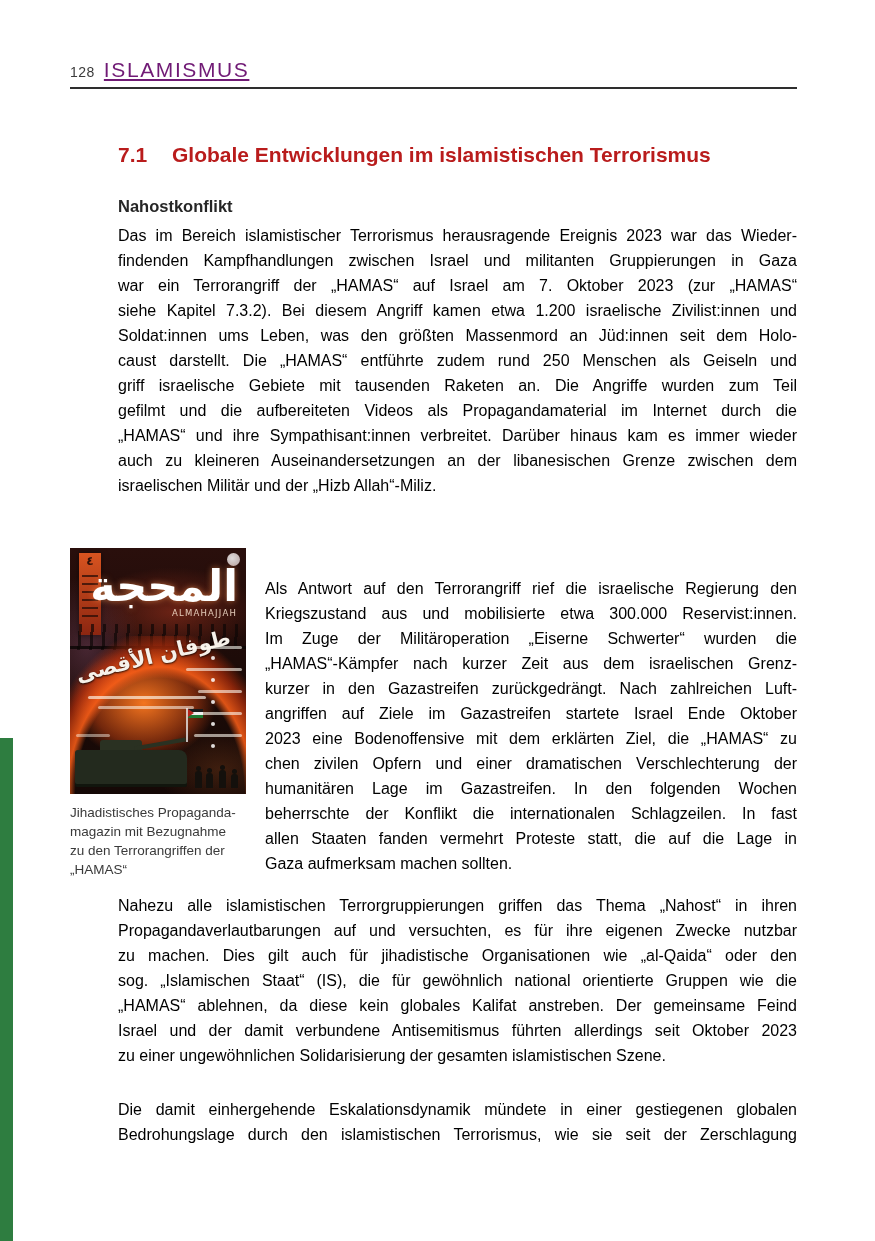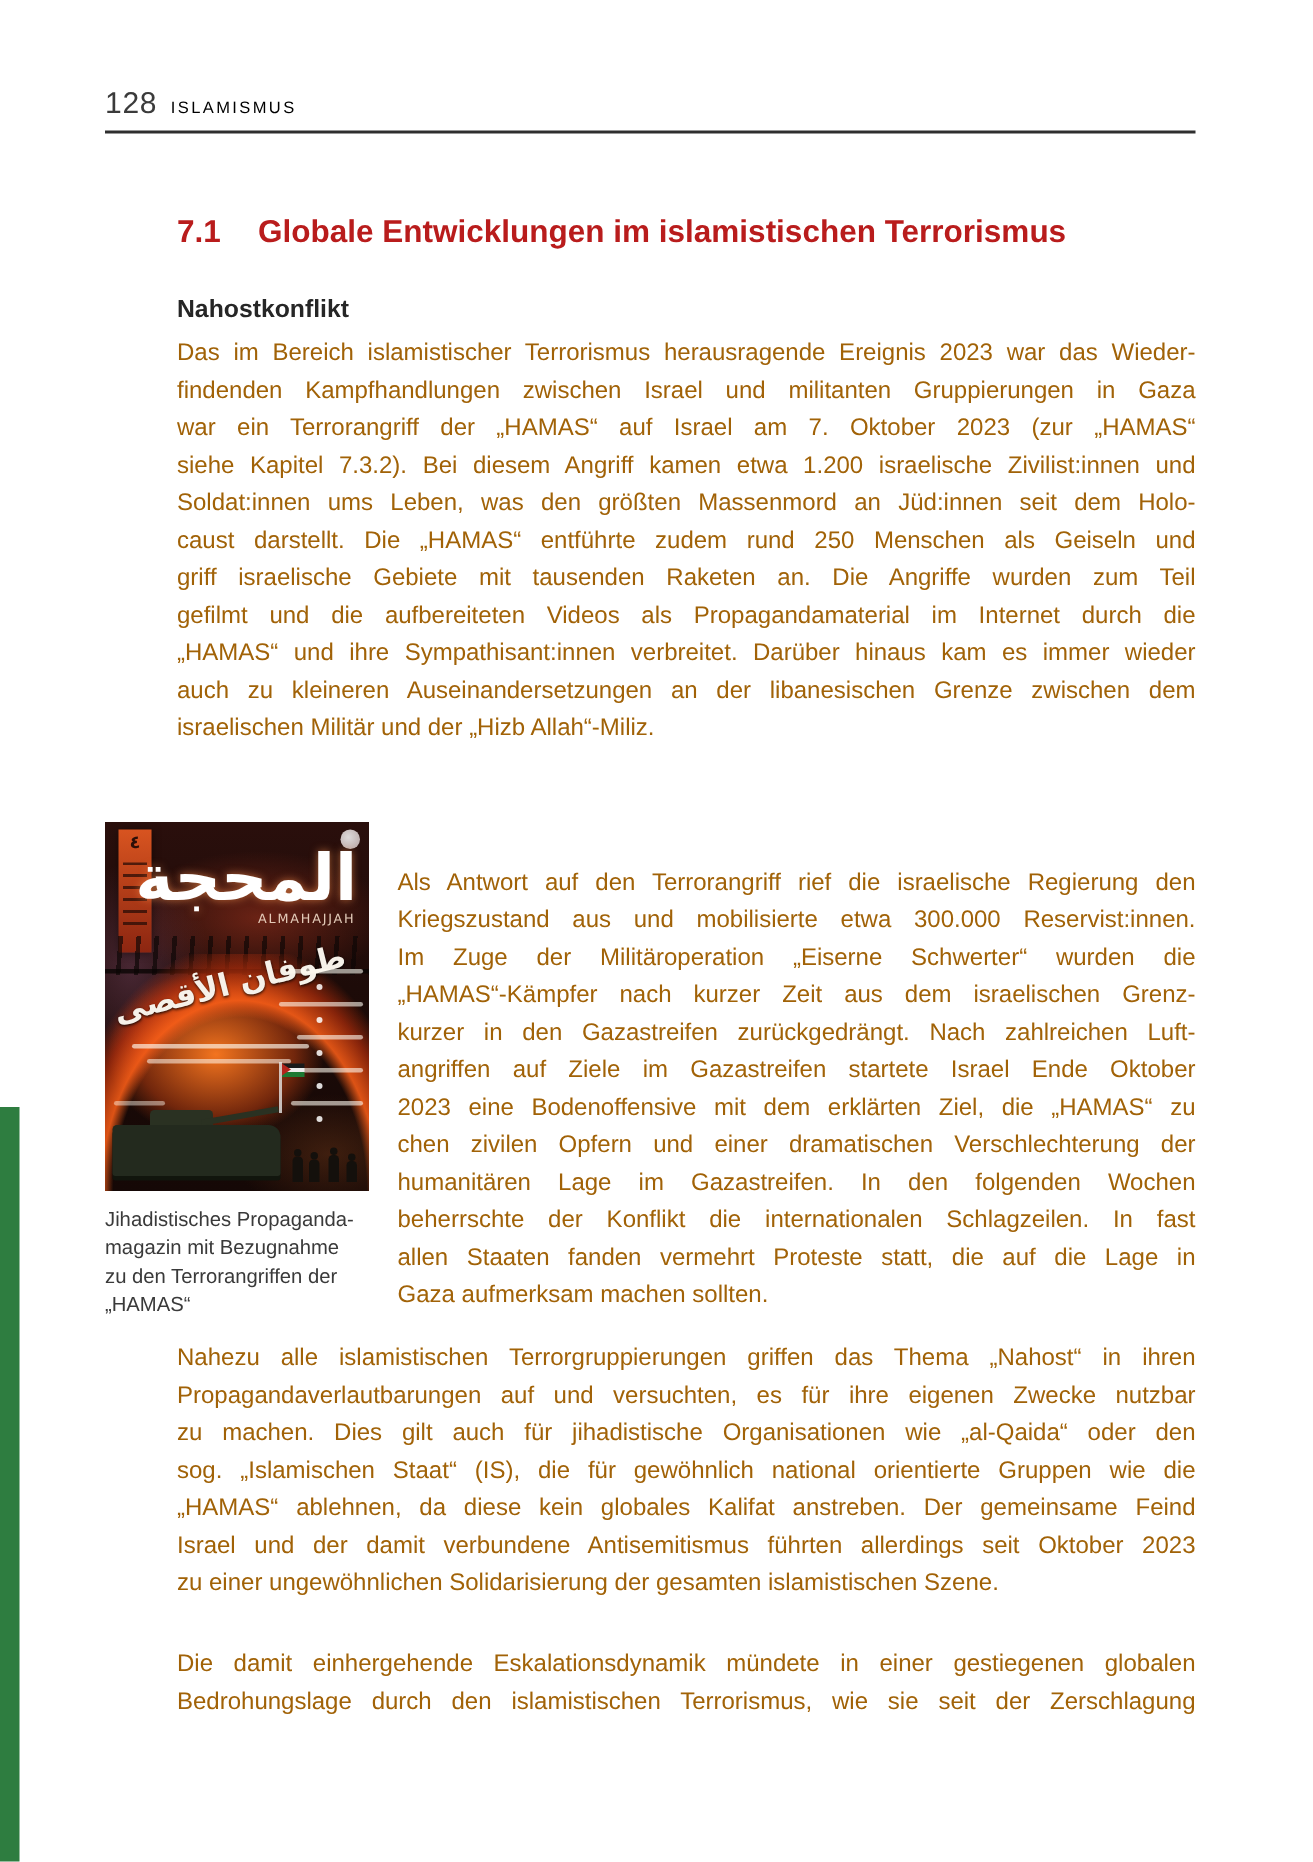--- a/index.html
+++ b/index.html
@@ -9,35 +9,35 @@
     color: #2d2d2d;
     -webkit-font-smoothing: antialiased;
   }
   .page { position: absolute; inset: 0; background: #fff; }
 
   
   .pageheader {
     position: absolute; left: 70px; top: 58px;
     display: flex; align-items: baseline; gap: 9px; color: #3b3b3b;
   }
-  .pagenum { font-size: 20px; letter-spacing: .5px; }
-  .chapter { font-size: 11px; letter-spacing: 1.6px; color: #000000; }
+  .pagenum { font-size: 14px; letter-spacing: .5px; }
+  .chapter { font-size: 21px; letter-spacing: 1.6px; color: #701a75; text-decoration: underline; }
   .rule { position: absolute; left: 70px; top: 87px; width: 727px; height: 2px; background: #2e2e2e; }
 
   
   .section {
     position: absolute; left: 118px; top: 143px; margin: 0;
     font-size: 21px; font-weight: bold; color: #b91c1c; display: flex;
   }
   .secnum { width: 54px; flex: none; }
 
   .subhead { position: absolute; left: 118px; top: 197px; font-size: 16.5px; font-weight: bold; color: #262626; }
 
   
-  .para { position: absolute; font-size: 16px; line-height: 25px; color: #a16207; }
+  .para { position: absolute; font-size: 16px; line-height: 25px; color: #000000; }
   .tline { text-align: justify; text-align-last: justify; text-justify: inter-word; }
   .tline-last { text-align-last: left; }
   .p1   { left: 118px; top: 223px; width: 679px; }
   .side { left: 265px; top: 576px; width: 532px; }
   .p3   { left: 118px; top: 893px; width: 679px; }
   .p4   { left: 118px; top: 1097px; width: 679px; }
 
   
   .caption { position: absolute; left: 70px; top: 803px; width: 192px; font-size: 13.5px; line-height: 19px; color: #3a3a3a; }
   .caption .tline { text-align: center; text-align-last: left; }

